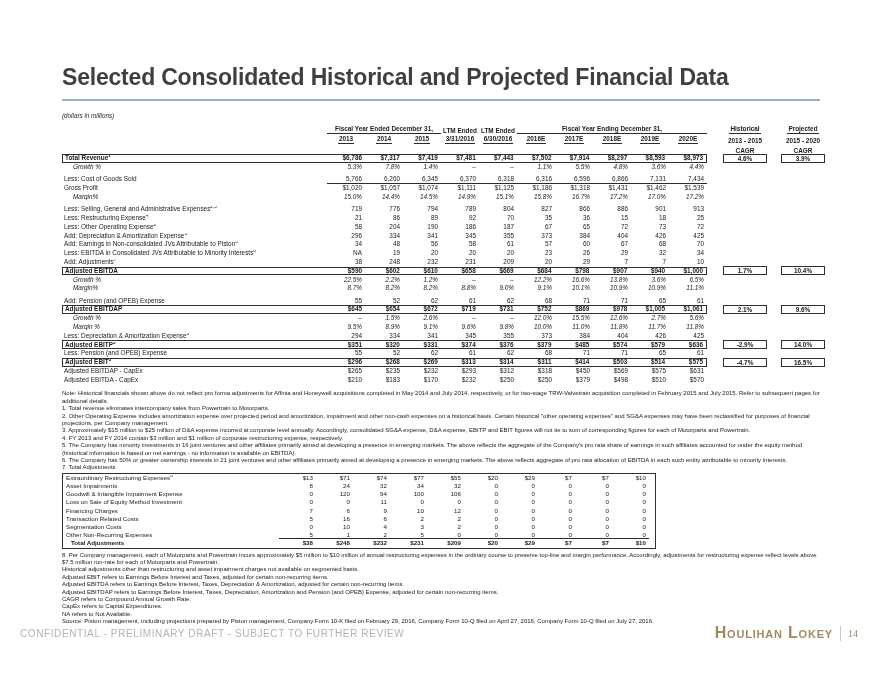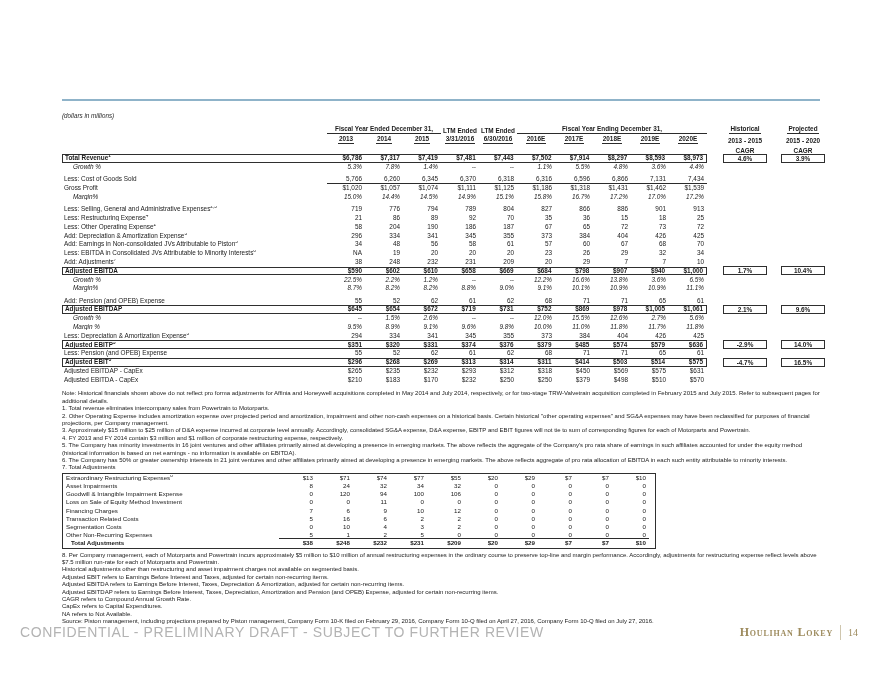--- a/index.html
+++ b/index.html
@@ -42,31 +42,32 @@
   #adj-table{margin-top:1px;font-size:6.2px;line-height:1;border:1px solid #2f2f2f;
              width:594px;box-sizing:border-box;}
   .arow{display:flex;align-items:center;height:8.2px;}
   .a-label{width:216px;box-sizing:border-box;padding-left:3px;white-space:nowrap;overflow:hidden;}
   .a-num{width:37px;box-sizing:border-box;text-align:right;padding-right:3px;}
   .au{border-bottom:1px solid #2b2b2b;height:100%;line-height:8px;box-sizing:border-box;}
   .tindent{padding-left:8px;}
   
   .footer{position:absolute;left:20px;right:22px;top:624px;display:flex;
           justify-content:space-between;align-items:center;}
-  .confidential{font-size:14px;letter-spacing:0.6px;color:#b3b3b3;}
+  .confidential{font-size:10px;letter-spacing:0.6px;color:#b3b3b3;}
   .brandwrap{display:flex;align-items:center;}
-  .brand{font-family:Liberation Serif, serif;font-variant:small-caps;font-size:12px;
+  .brand{font-family:Liberation Sans, sans-serif;font-variant:small-caps;font-size:16px;
          letter-spacing:0.8px;color:#9e8c5f;font-weight:600;}
   .pgdiv{width:1px;height:15px;background:#cfc6ae;margin:0 7px;}
   .pgnum{font-family:"Liberation Serif",serif;font-size:10px;color:#9e8c5f;}
 </style>
 </head>
 <body>
 
 <div class="page">
+  <div class="title">Selected Consolidated Historical and Projected Financial Data</div>
   <div class="title-rule"></div>
   <div class="units">(dollars in millions)</div>
 
   <div class="flow">
     <div id="main-table">
         <div class="hrow">
           <span class="c-label"></span>
           <span class="hgrp g3">Fiscal Year Ended December 31,</span>
           <span class="c-num hctr"><span>LTM Ended</span></span>
           <span class="c-num hctr"><span>LTM Ended</span></span>

